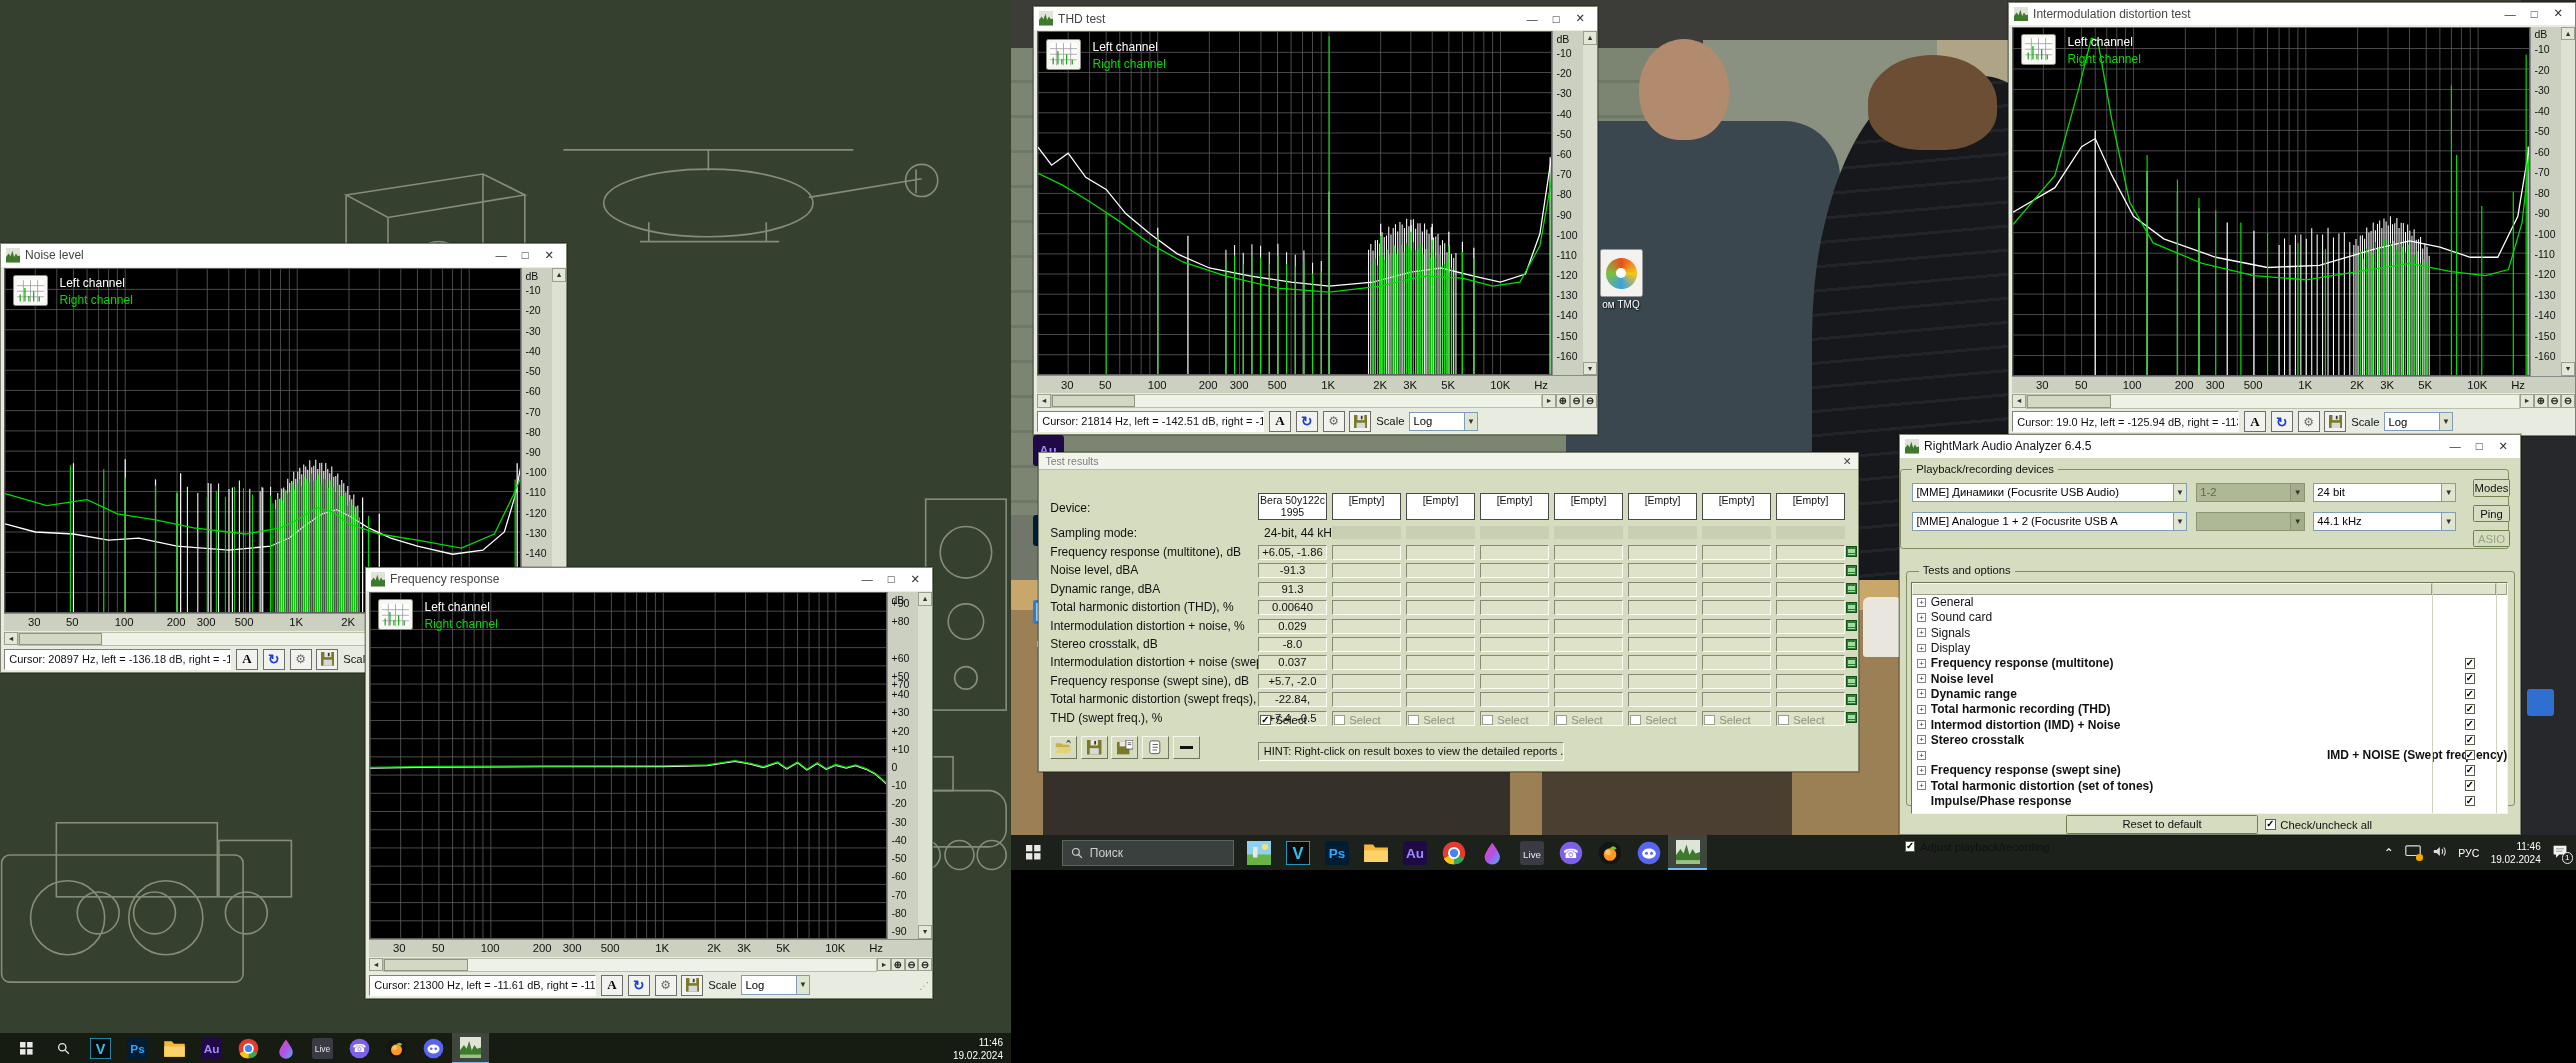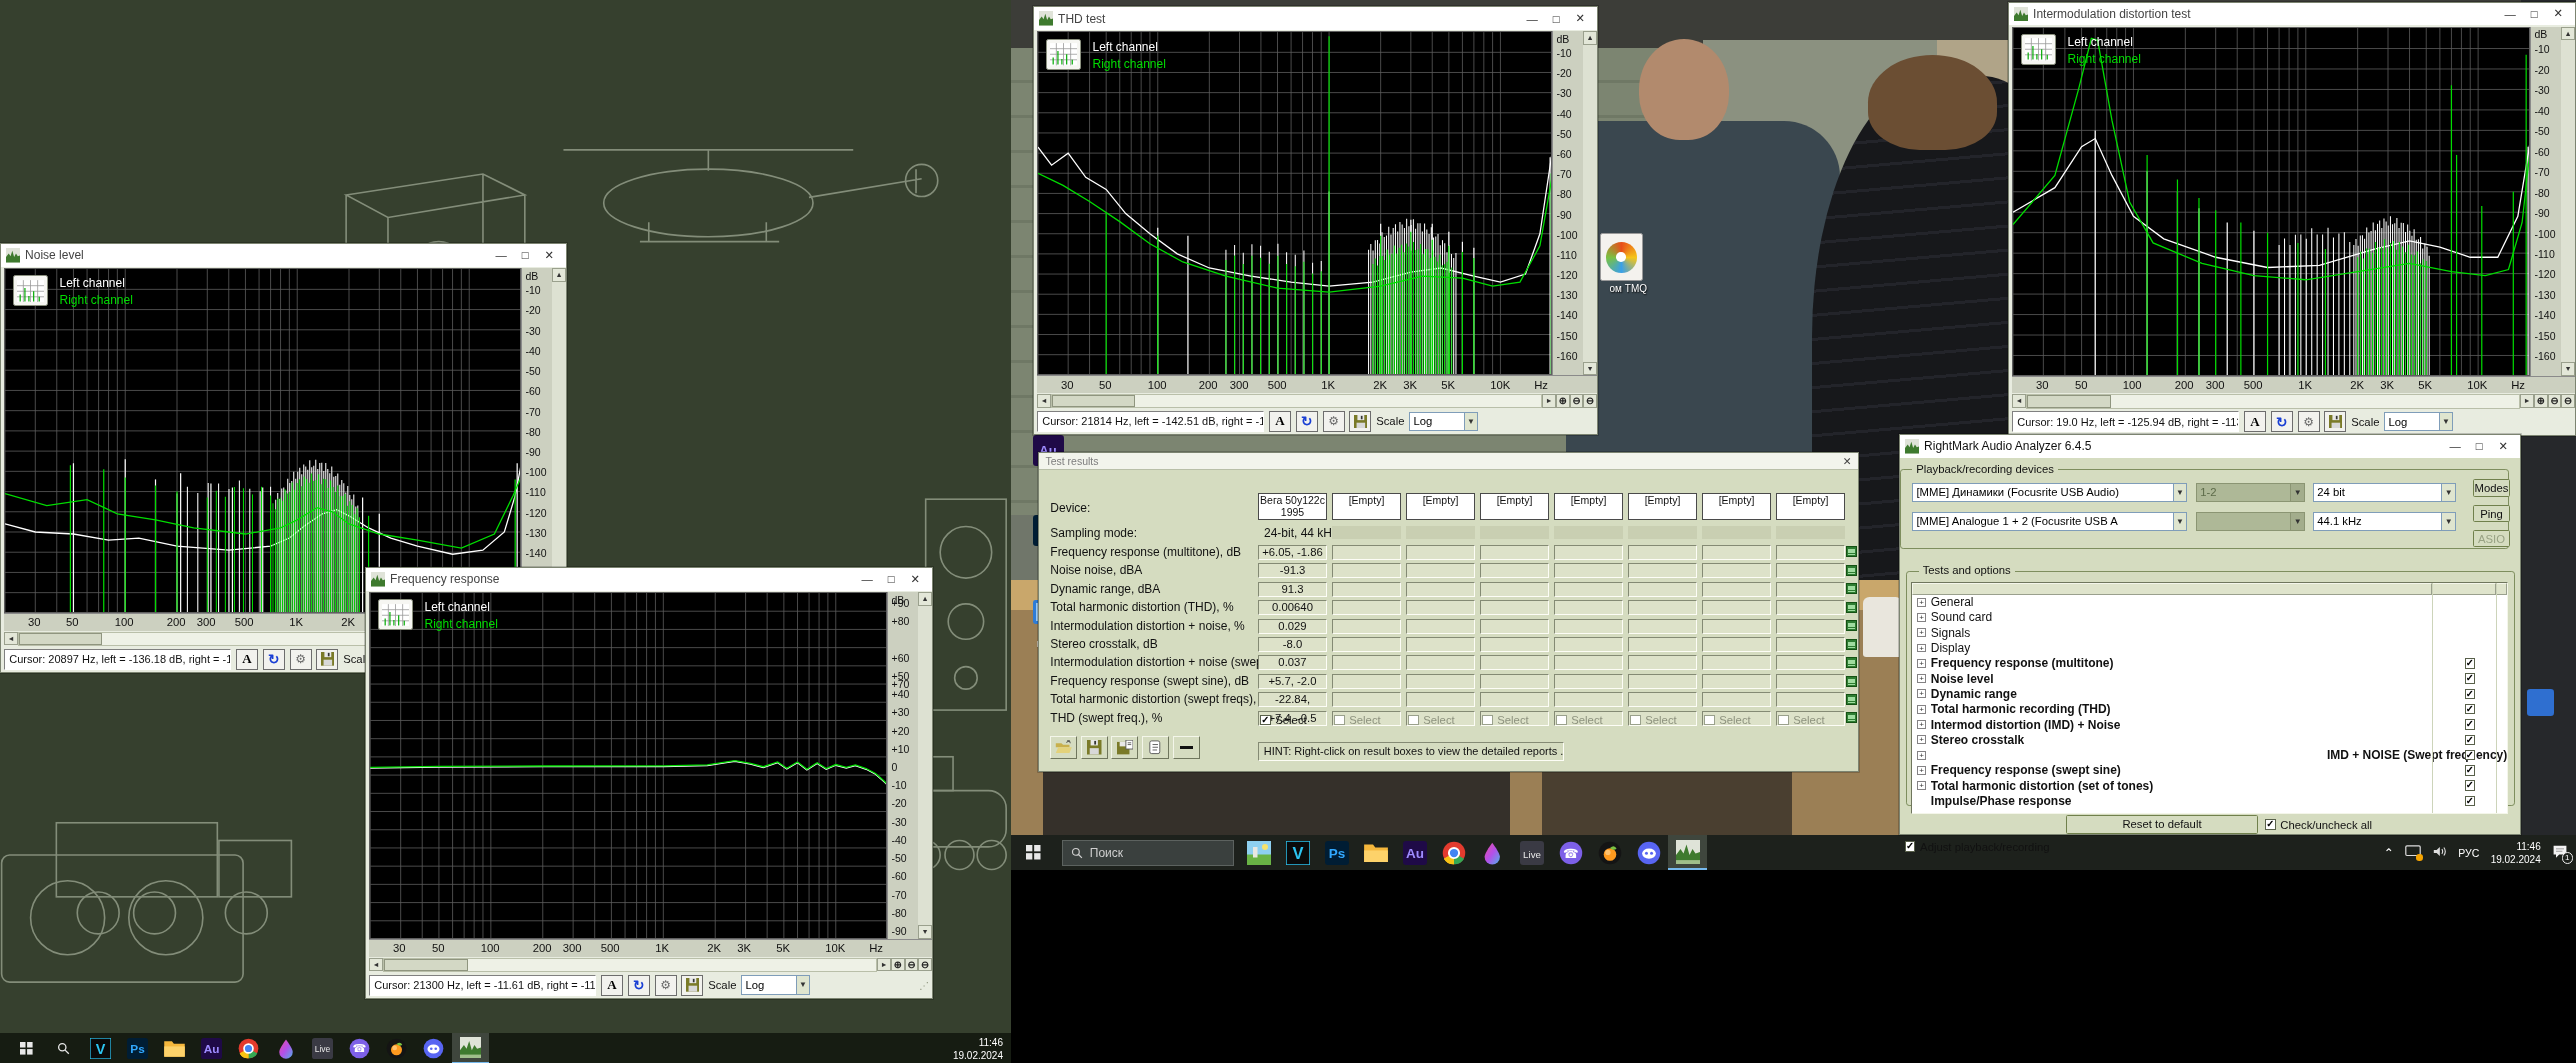--- a/index.html
+++ b/index.html
@@ -276,21 +276,21 @@
     <div class="dicon" style="left:21px;top:515px;width:32px;">
       <div class="ic" style="width:31px;height:31px;background:#001d34;border-radius:3.2px;color:#31a8ff;font-weight:bold;font-size:13px;line-height:31px;">Ps</div>
       <div class="dlbl"><span>Ad</span><br><span>Phot</span></div>
     </div>
     <div class="dicon" style="left:21px;top:600px;width:32px;">
       <div class="ic" style="width:31px;height:24px;background:#2e7cd6;border-radius:2.4px;padding:3.2px;">
           <div style="width:100%;height:100%;background:#9cc9f0;"></div>
         </div>
       <div class="dlbl"><span>Эт</span><br><span>комп</span></div>
     </div>
-    <div class="dicon" style="left:584px;top:233px;text-align:right;">
+    <div class="dicon" style="left:584px;top:249px;">
       <div class="ic" style="width:43px;height:48px;background:#f4f2ee;border:0.8px solid #999;border-radius:2.4px;display:flex;align-items:center;justify-content:center;">
         <div style="width:31px;height:31px;border-radius:50%;background:conic-gradient(#e84e1b,#f5c518,#3aa0e8,#7ac142,#e84e1b);display:flex;align-items:center;justify-content:center;">
             <div style="width:9.7px;height:9.7px;border-radius:50%;background:#fff;"></div>
           </div>
       </div>
       <div class="dlbl">ом TMQ</div>
     </div>
     <div class="dicon" style="left:1513px;top:689px;width:32px;">
       <div class="ic" style="width:27px;height:27px;background:#2f6fd0;border-radius:3.2px;"></div>
     </div>
@@ -1455,21 +1455,21 @@
           <div class="tr-valbox" style="left: 293px; top: 75px; width: 69px;"></div>
           <div class="tr-valbox" style="left: 367px; top: 75px; width: 69px;"></div>
           <div class="tr-valbox" style="left: 441px; top: 75px; width: 69px;"></div>
           <div class="tr-valbox" style="left: 515px; top: 75px; width: 69px;"></div>
           <div class="tr-valbox" style="left: 589px; top: 75px; width: 69px;"></div>
           <div class="tr-valbox" style="left: 663px; top: 75px; width: 69px;"></div>
           <div class="tr-valbox" style="left: 737px; top: 75px; width: 69px;"></div>
           <div class="tr-greenico" style="left: 807px; top: 76px;">
             <i></i>
           </div>
-          <div class="tr-label" style="top: 93px;">Noise noise, dBA</div>
+          <div class="tr-label" style="top: 93px;">Noise level, dBA</div>
           <div class="tr-valbox" style="left: 219px; top: 93px; width: 69px;">-91.3</div>
           <div class="tr-valbox" style="left: 293px; top: 93px; width: 69px;"></div>
           <div class="tr-valbox" style="left: 367px; top: 93px; width: 69px;"></div>
           <div class="tr-valbox" style="left: 441px; top: 93px; width: 69px;"></div>
           <div class="tr-valbox" style="left: 515px; top: 93px; width: 69px;"></div>
           <div class="tr-valbox" style="left: 589px; top: 93px; width: 69px;"></div>
           <div class="tr-valbox" style="left: 663px; top: 93px; width: 69px;"></div>
           <div class="tr-valbox" style="left: 737px; top: 93px; width: 69px;"></div>
           <div class="tr-greenico" style="left: 807px; top: 95px;">
             <i></i>

